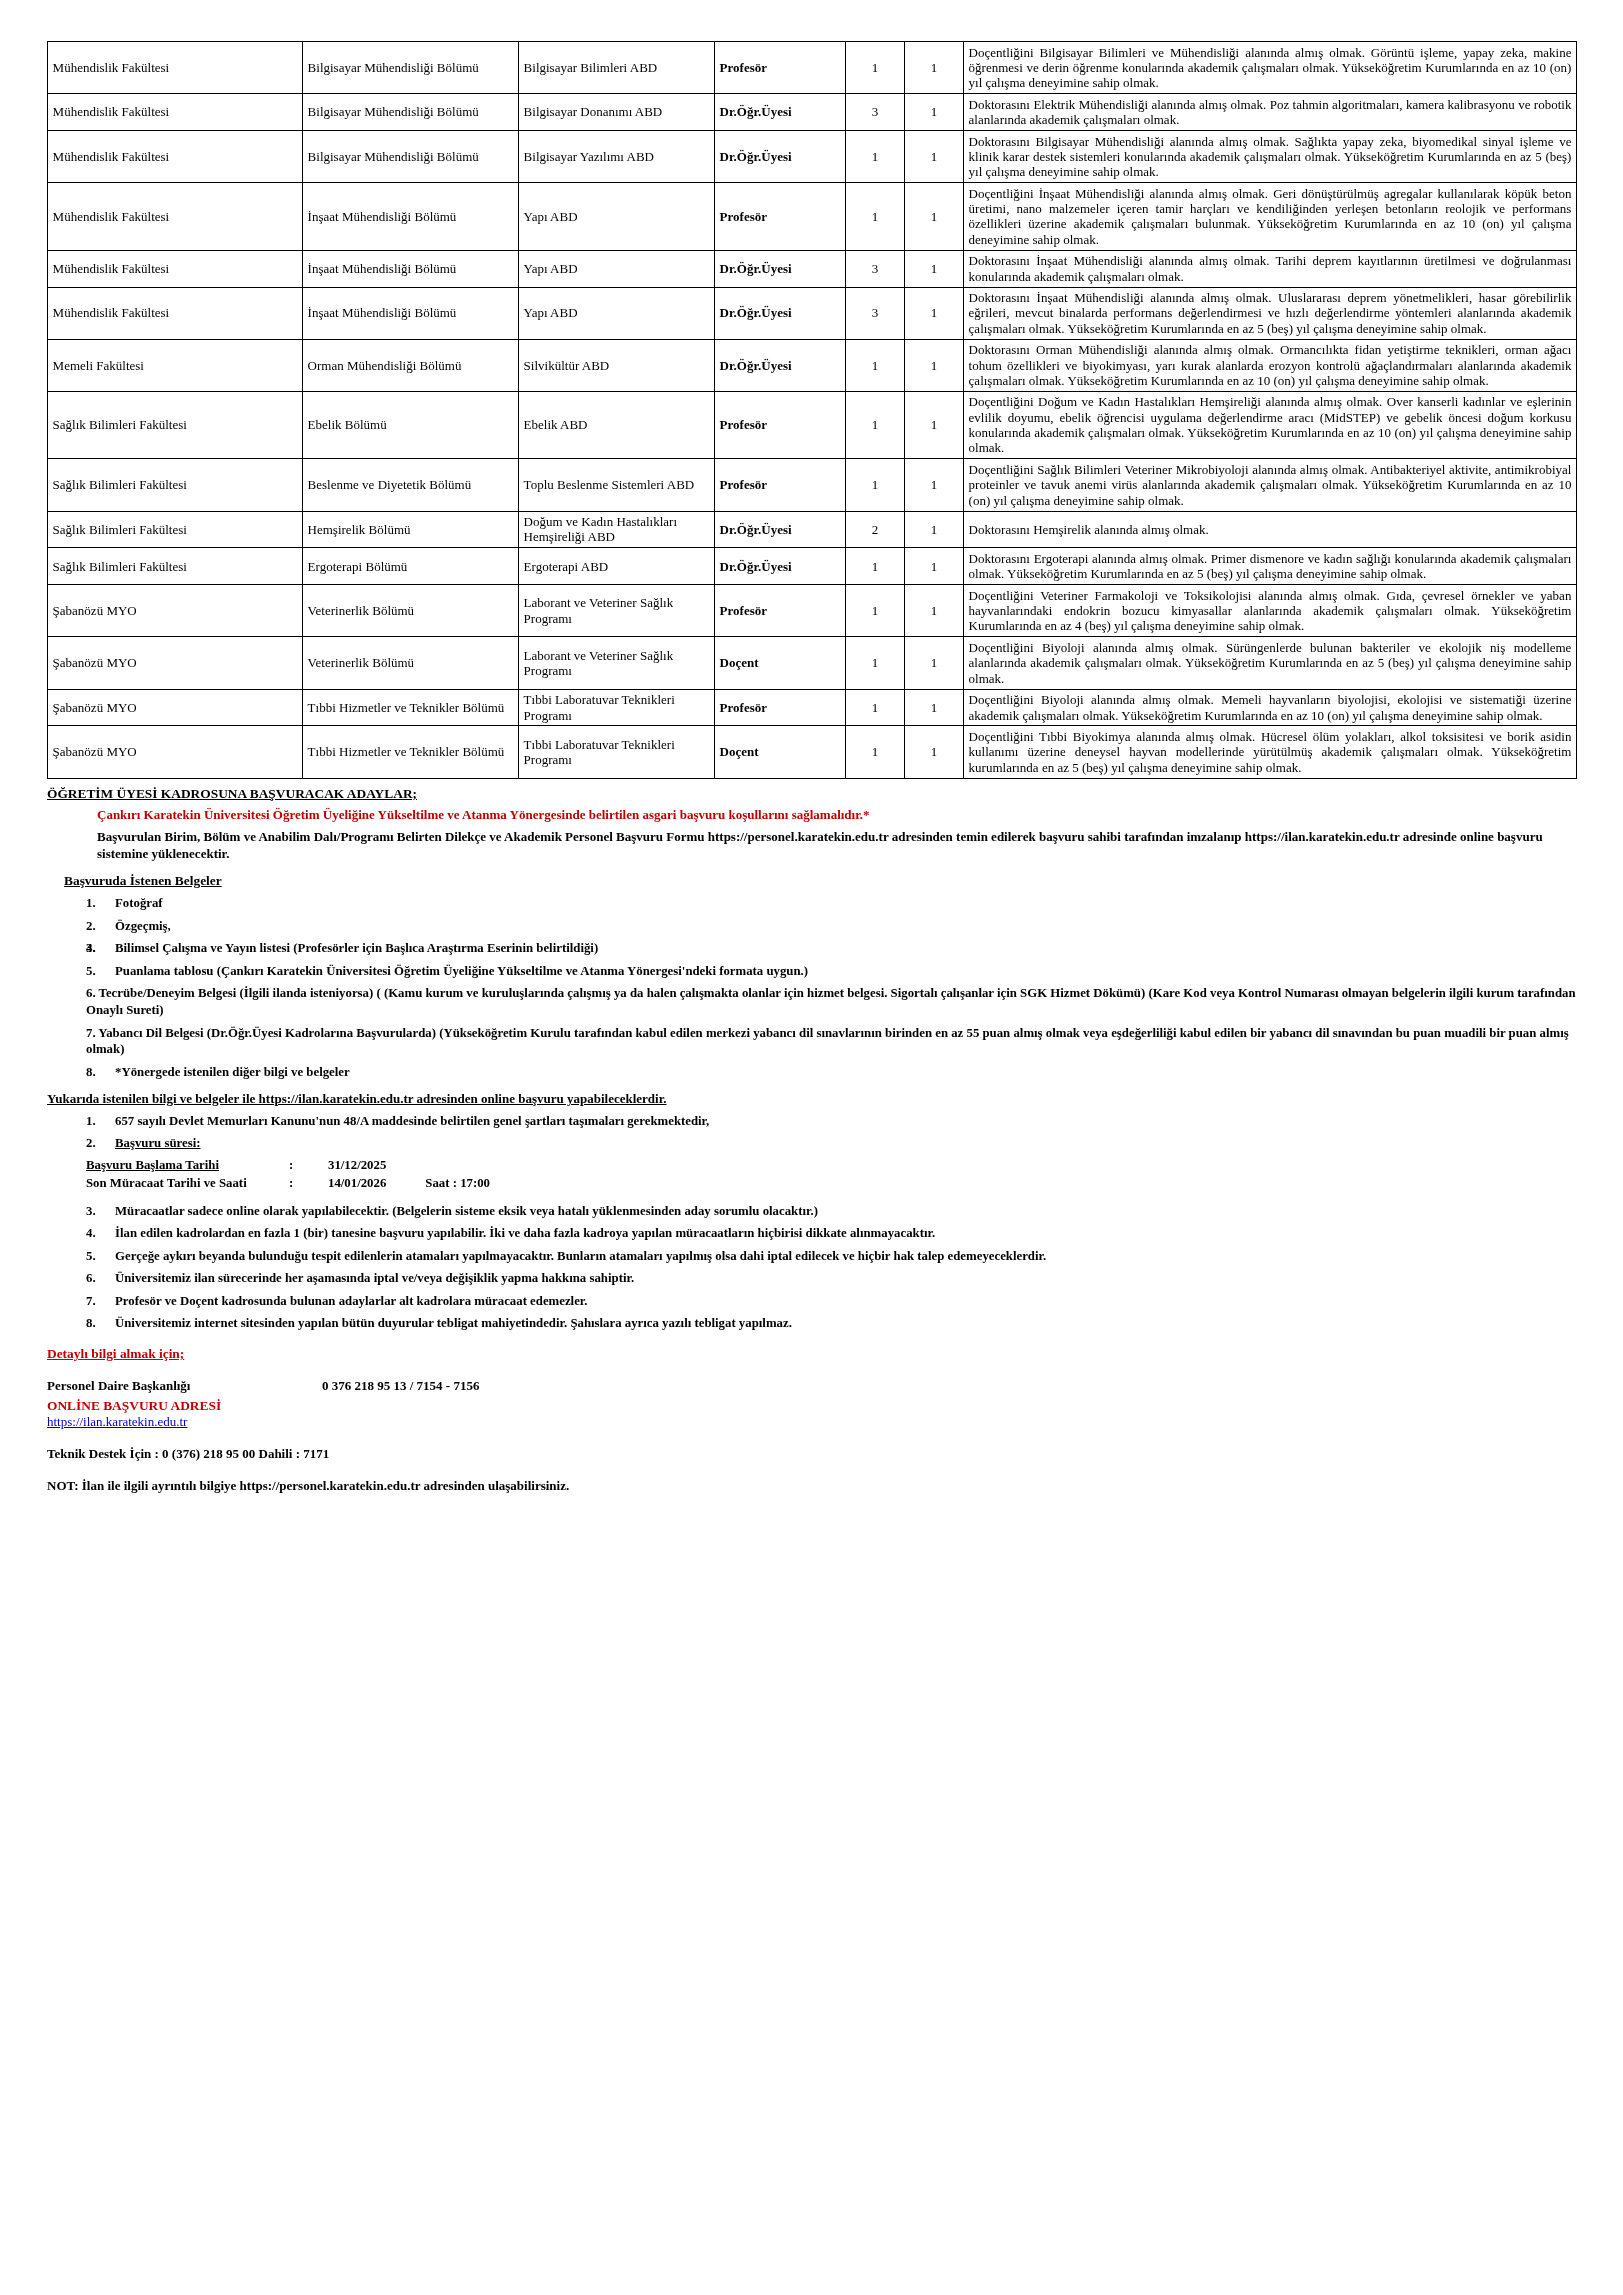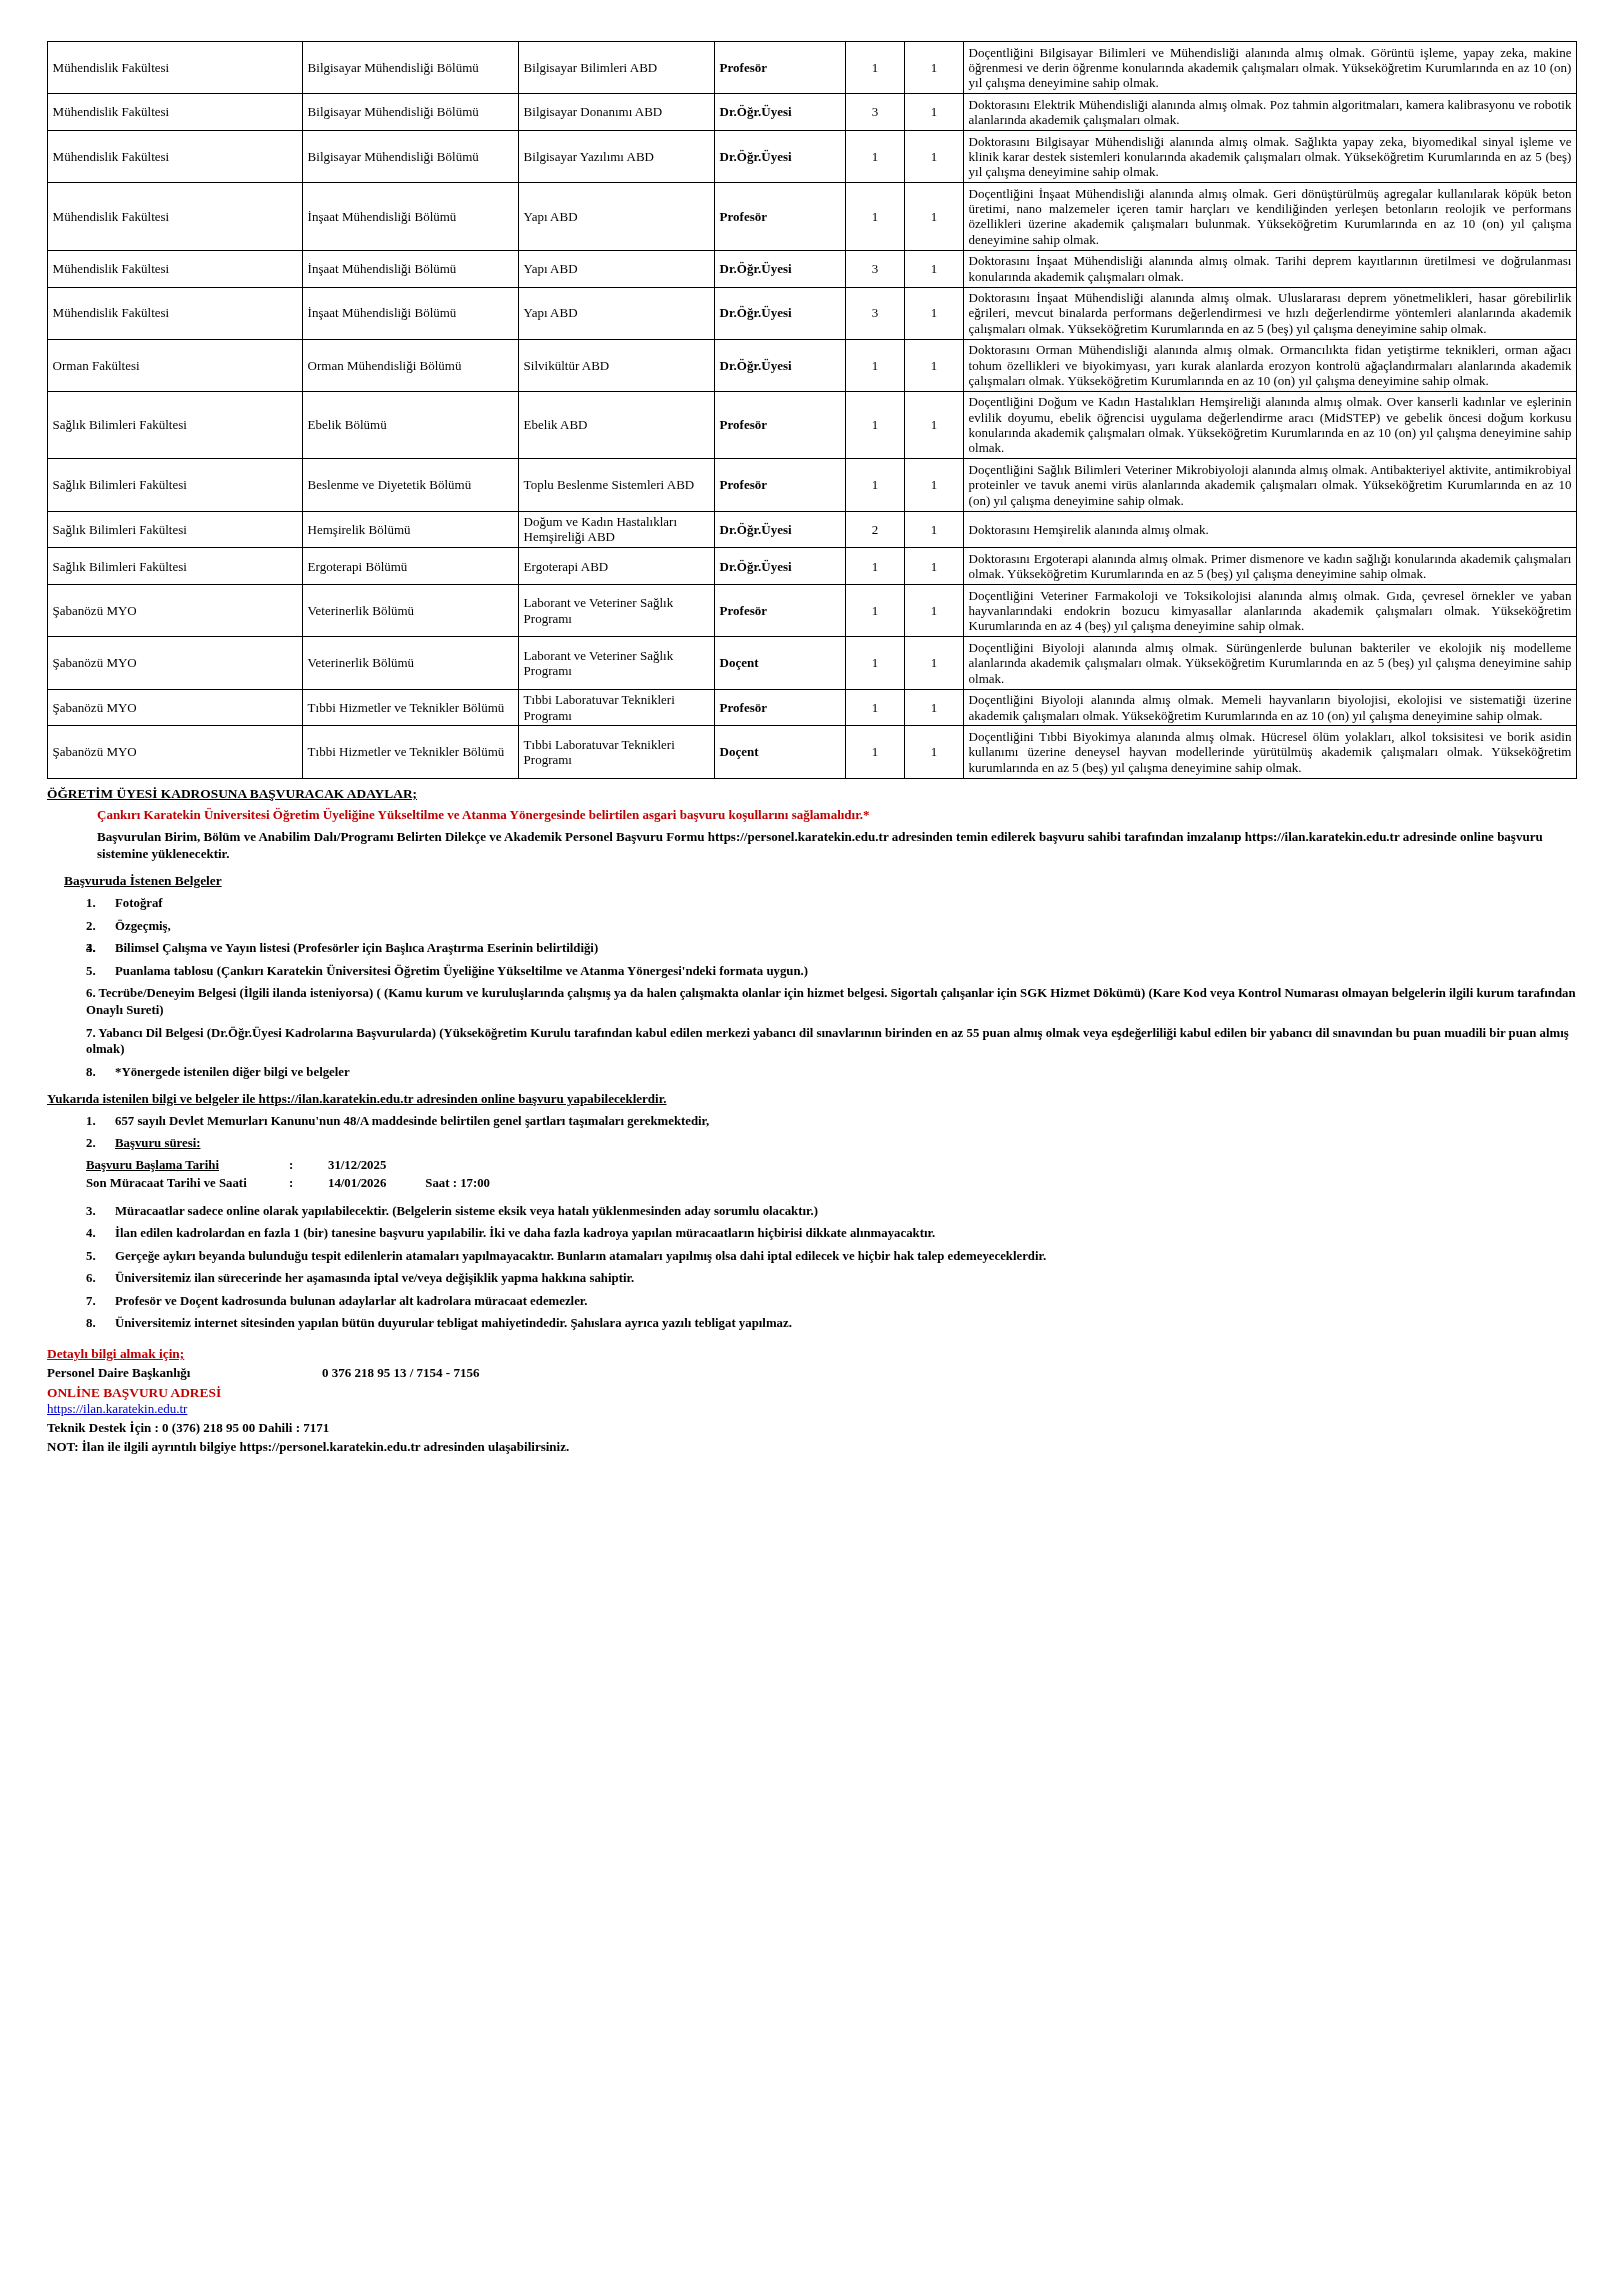--- a/index.html
+++ b/index.html
@@ -132,21 +132,21 @@
   .dates .colon { display: inline-block; width: 39px; }
   .dates .val { display: inline-block; }
 
   .contact { margin-top: 14.4px; font-size: 13px; }
   .contact .title {
     color: #c00000;
     font-weight: bold;
     text-decoration: underline;
     font-size: 13.4px;
   }
-  .contact .line { margin-top: 3px; font-weight: bold; }
+  .contact .line { margin-top: 16px; font-weight: bold; }
   .contact .lbl-w { display: inline-block; width: 275px; }
   .contact .adres-title {
     color: #c00000;
     font-weight: bold;
     margin-top: 3.9px;
     font-size: 13.4px;
   }
   .contact a.link {
     color: #0000cc;
     text-decoration: underline;
@@ -225,21 +225,21 @@
           <td>Mühendislik Fakültesi</td>
           <td>İnşaat Mühendisliği Bölümü</td>
           <td class="abd">Yapı ABD</td>
           <td class="unv">Dr.Öğr.Üyesi</td>
           <td class="num">3</td>
           <td class="num">1</td>
           <td class="acik">Doktorasını İnşaat Mühendisliği alanında almış olmak. Uluslararası deprem yönetmelikleri, hasar görebilirlik eğrileri, mevcut binalarda performans değerlendirmesi ve hızlı değerlendirme yöntemleri alanlarında akademik çalışmaları olmak. Yükseköğretim Kurumlarında en az 5 (beş) yıl çalışma deneyimine sahip olmak.</td>
         </tr>
 
         <tr>
-          <td>Orman Fakültesi</td>
+          <td>Memeli Fakültesi</td>
           <td>Orman Mühendisliği Bölümü</td>
           <td class="abd">Silvikültür ABD</td>
           <td class="unv">Dr.Öğr.Üyesi</td>
           <td class="num">1</td>
           <td class="num">1</td>
           <td class="acik">Doktorasını Orman Mühendisliği alanında almış olmak. Ormancılıkta fidan yetiştirme teknikleri, orman ağacı tohum özellikleri ve biyokimyası, yarı kurak alanlarda erozyon kontrolü ağaçlandırmaları alanlarında akademik çalışmaları olmak. Yükseköğretim Kurumlarında en az 10 (on) yıl çalışma deneyimine sahip olmak.</td>
         </tr>
 
         <tr>
           <td>Sağlık Bilimleri Fakültesi</td>

